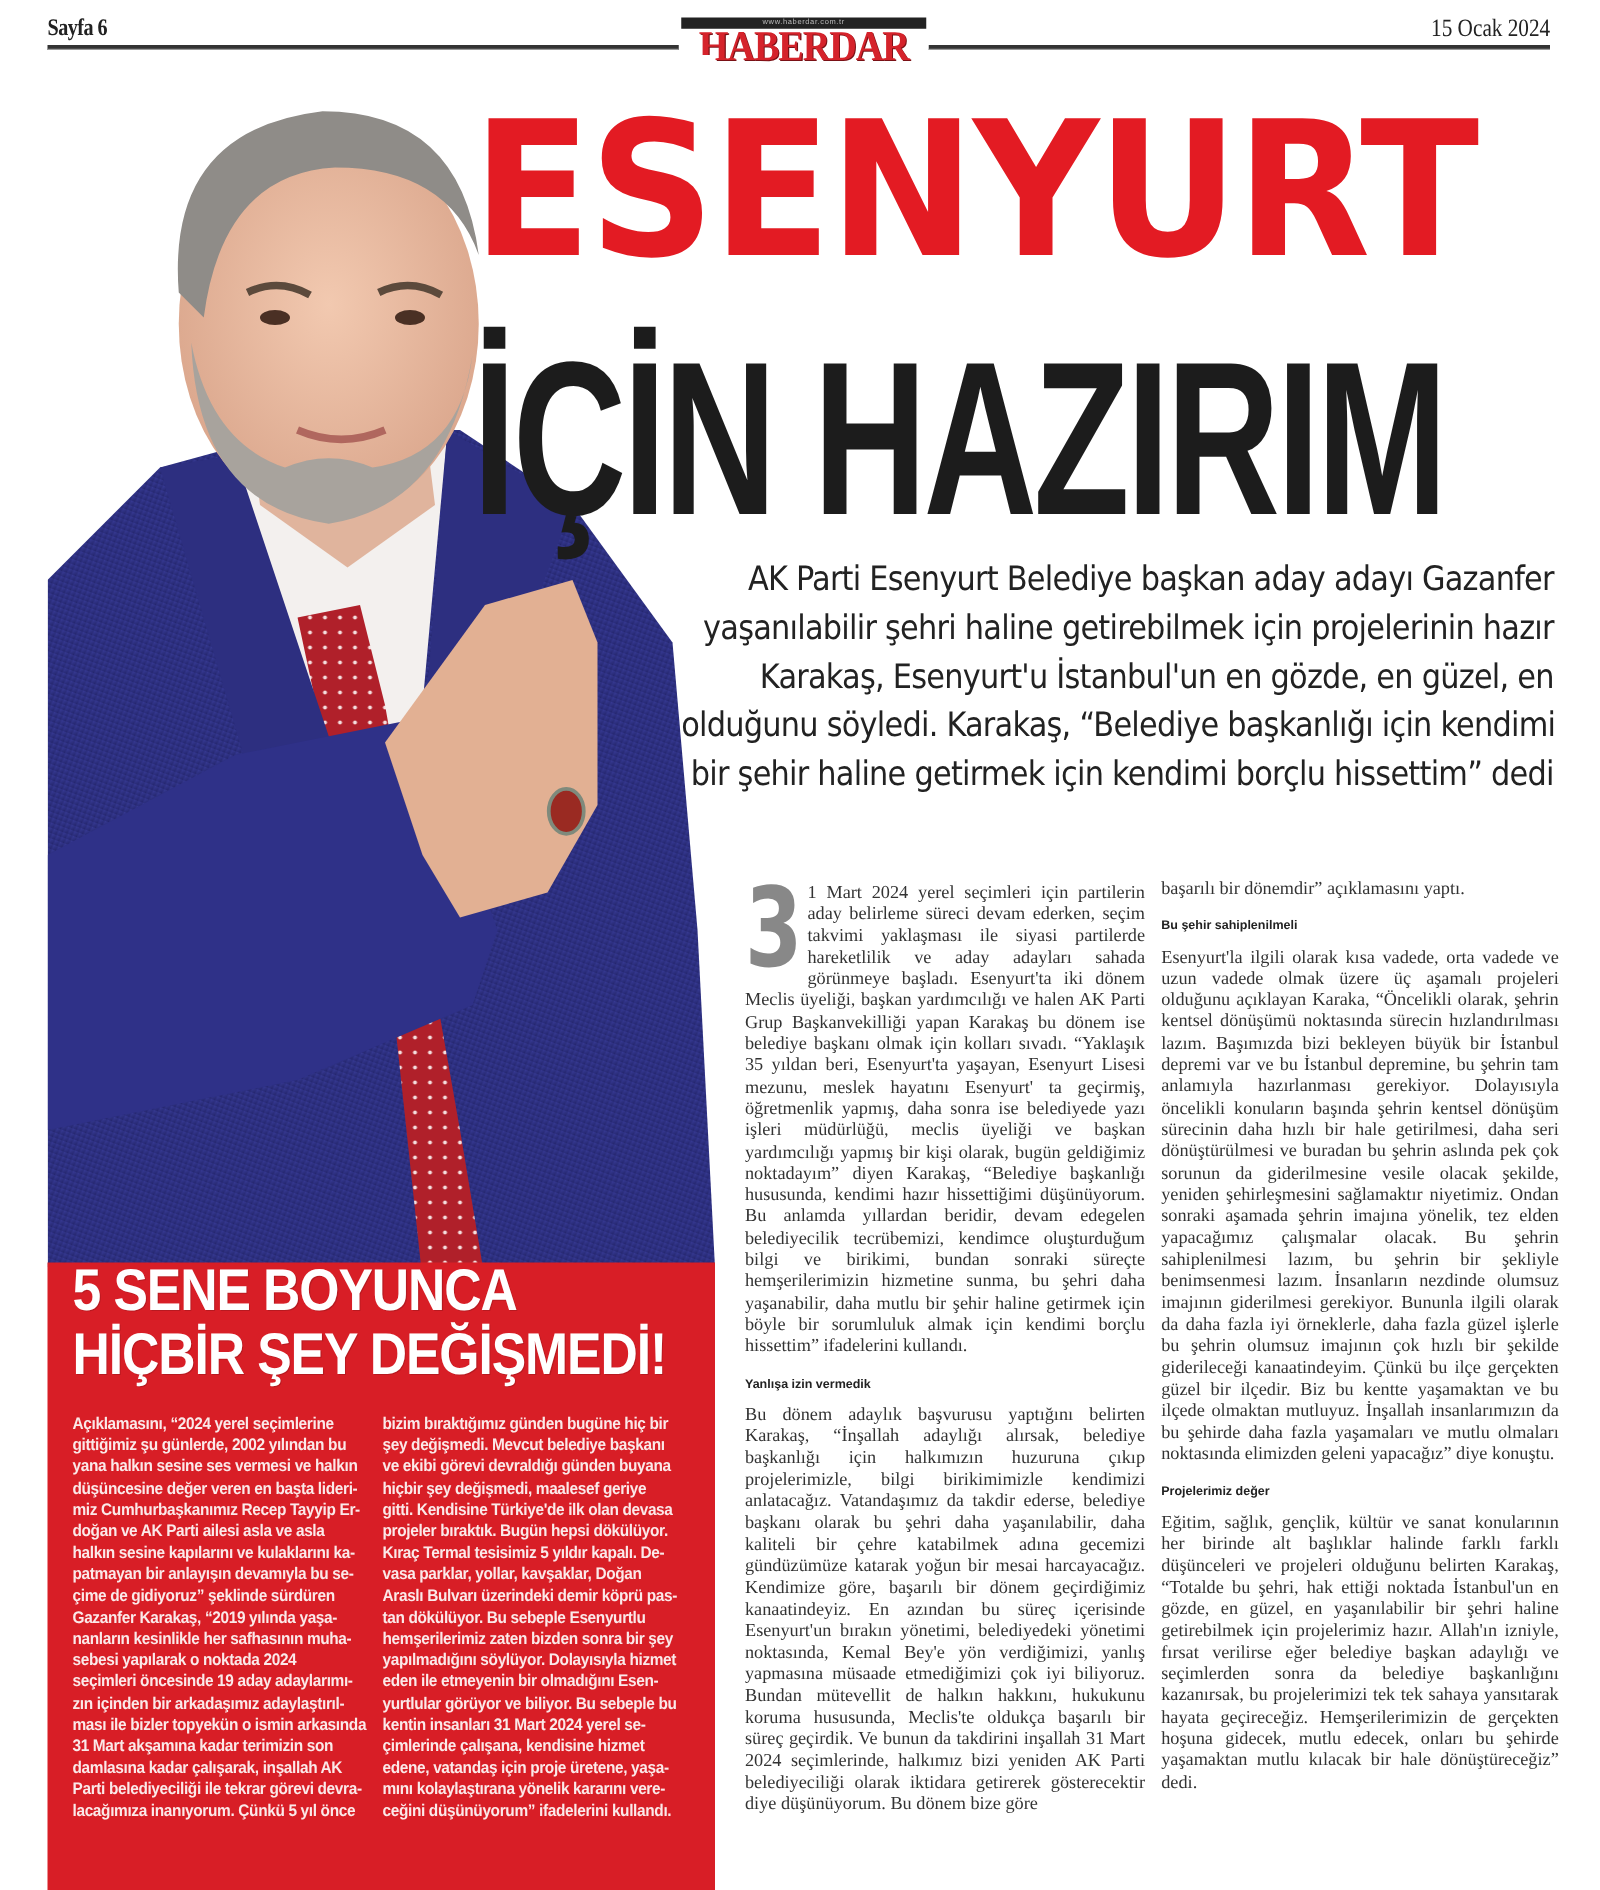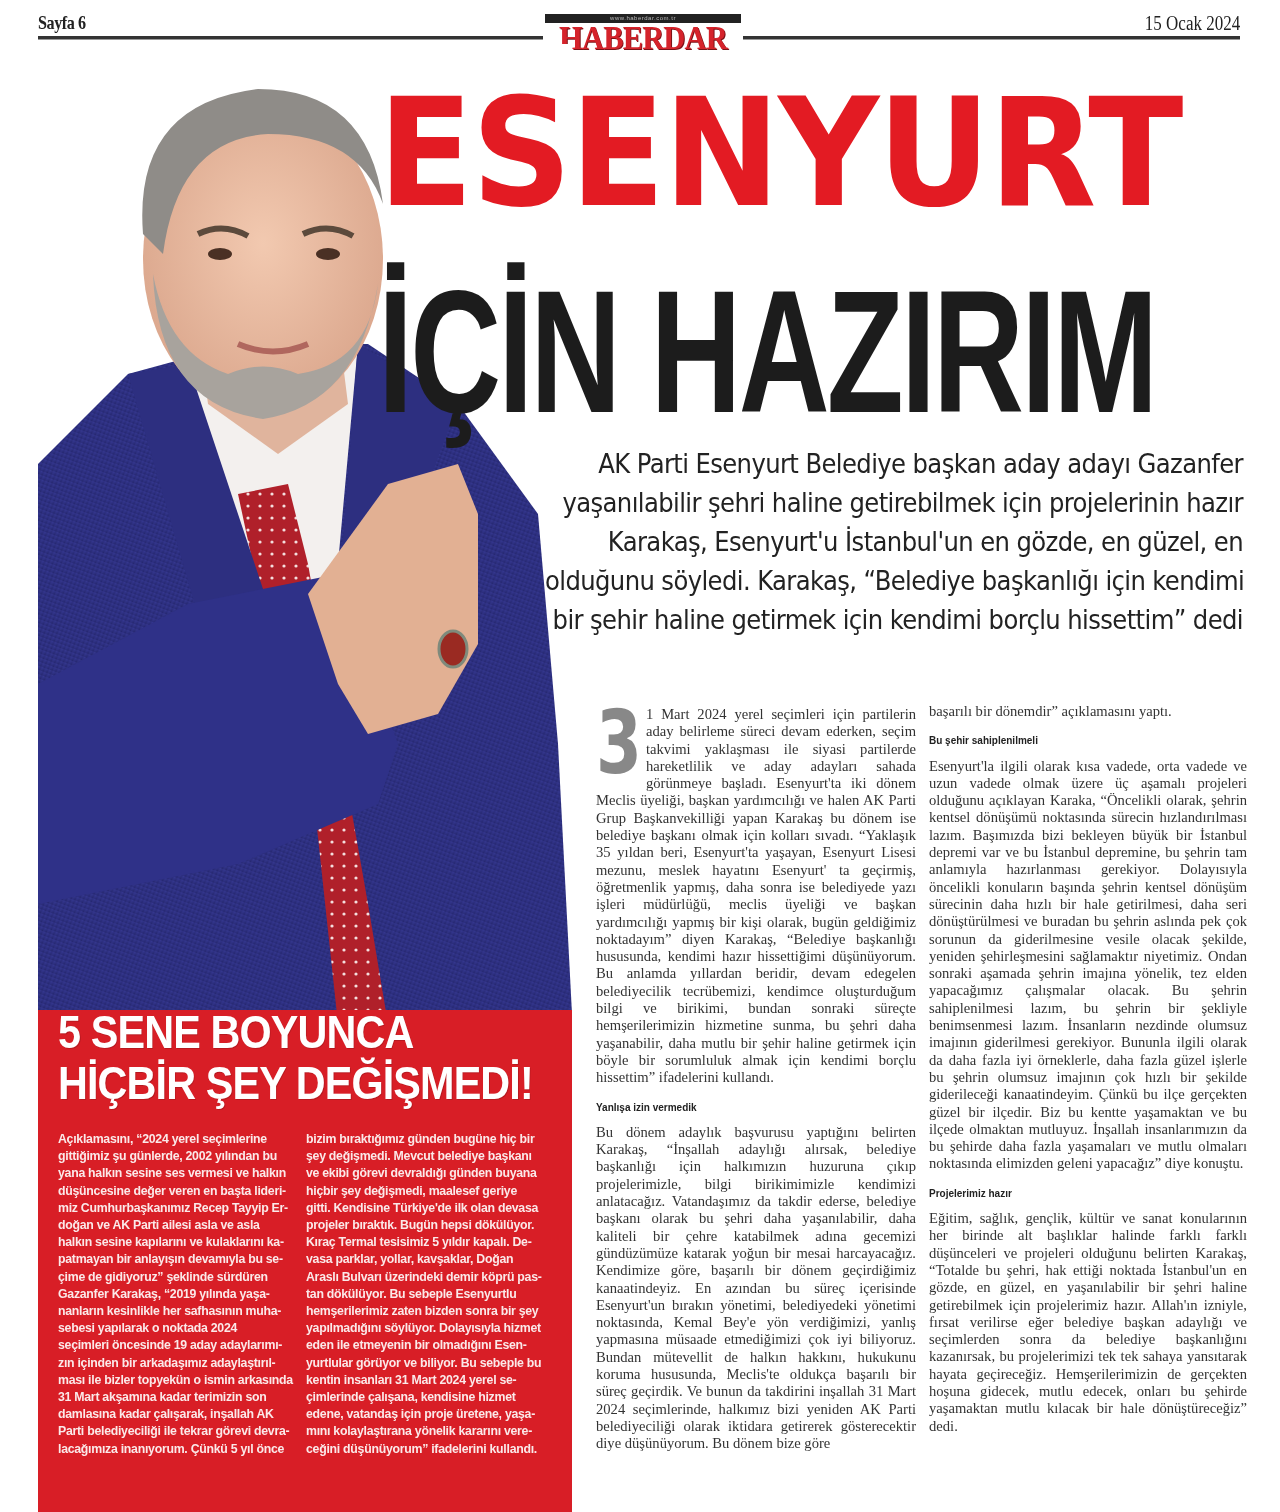--- a/index.html
+++ b/index.html
@@ -115,21 +115,21 @@
     <span class="dropcap">3</span><span>1 Mart 2024 yerel seçimleri için partilerin aday belirleme süreci devam ederken, seçim takvimi yaklaşması ile siyasi partilerde hareketlilik ve aday adayları sahada görünmeye başladı. Esenyurt'ta iki dönem Meclis üyeliği, başkan yardımcılığı ve halen AK Parti Grup Başkanvekilliği yapan Karakaş bu dönem ise belediye başkanı olmak için kolları sıvadı. “Yaklaşık 35 yıldan beri, Esenyurt'ta yaşayan, Esenyurt Lisesi mezunu, meslek hayatını Esenyurt' ta geçirmiş, öğretmenlik yapmış, daha sonra ise belediyede yazı işleri müdürlüğü, meclis üyeliği ve başkan yardımcılığı yapmış bir kişi olarak, bugün geldiğimiz noktadayım” diyen Karakaş, “Belediye başkanlığı hususunda, kendimi hazır hissettiğimi düşünüyorum. Bu anlamda yıllardan beridir, devam edegelen belediyecilik tecrübemizi, kendimce oluşturduğum bilgi ve birikimi, bundan sonraki süreçte hemşerilerimizin hizmetine sunma, bu şehri daha yaşanabilir, daha mutlu bir şehir haline getirmek için böyle bir sorumluluk almak için kendimi borçlu hissettim” ifadelerini kullandı.</span>
   </p>
   <p class="subhead">Yanlışa izin vermedik</p>
   <p>Bu dönem adaylık başvurusu yaptığını belirten Karakaş, “İnşallah adaylığı alırsak, belediye başkanlığı için halkımızın huzuruna çıkıp projelerimizle, bilgi birikimimizle kendimizi anlatacağız. Vatandaşımız da takdir ederse, belediye başkanı olarak bu şehri daha yaşanılabilir, daha kaliteli bir çehre katabilmek adına gecemizi gündüzümüze katarak yoğun bir mesai harcayacağız. Kendimize göre, başarılı bir dönem geçirdiğimiz kanaatindeyiz. En azından bu süreç içerisinde Esenyurt'un bırakın yönetimi, belediyedeki yönetimi noktasında, Kemal Bey'e yön verdiğimizi, yanlış yapmasına müsaade etmediğimizi çok iyi biliyoruz. Bundan mütevellit de halkın hakkını, hukukunu koruma hususunda, Meclis'te oldukça başarılı bir süreç geçirdik. Ve bunun da takdirini inşallah 31 Mart 2024 seçimlerinde, halkımız bizi yeniden AK Parti belediyeciliği olarak iktidara getirerek gösterecektir diye düşünüyorum. Bu dönem bize göre</p>
 </div>
 
 <div class="col col2">
   <p>başarılı bir dönemdir” açıklamasını yaptı.</p>
   <p class="subhead">Bu şehir sahiplenilmeli</p>
   <p>Esenyurt'la ilgili olarak kısa vadede, orta vadede ve uzun vadede olmak üzere üç aşamalı projeleri olduğunu açıklayan Karaka, “Öncelikli olarak, şehrin kentsel dönüşümü noktasında sürecin hızlandırılması lazım. Başımızda bizi bekleyen büyük bir İstanbul depremi var ve bu İstanbul depremine, bu şehrin tam anlamıyla hazırlanması gerekiyor. Dolayısıyla öncelikli konuların başında şehrin kentsel dönüşüm sürecinin daha hızlı bir hale getirilmesi, daha seri dönüştürülmesi ve buradan bu şehrin aslında pek çok sorunun da giderilmesine vesile olacak şekilde, yeniden şehirleşmesini sağlamaktır niyetimiz. Ondan sonraki aşamada şehrin imajına yönelik, tez elden yapacağımız çalışmalar olacak. Bu şehrin sahiplenilmesi lazım, bu şehrin bir şekliyle benimsenmesi lazım. İnsanların nezdinde olumsuz imajının giderilmesi gerekiyor. Bununla ilgili olarak da daha fazla iyi örneklerle, daha fazla güzel işlerle bu şehrin olumsuz imajının çok hızlı bir şekilde giderileceği kanaatindeyim. Çünkü bu ilçe gerçekten güzel bir ilçedir. Biz bu kentte yaşamaktan ve bu ilçede olmaktan mutluyuz. İnşallah insanlarımızın da bu şehirde daha fazla yaşamaları ve mutlu olmaları noktasında elimizden geleni yapacağız” diye konuştu.</p>
-  <p class="subhead">Projelerimiz hazır</p>
+  <p class="subhead">Projelerimiz değer</p>
   <p>Eğitim, sağlık, gençlik, kültür ve sanat konularının her birinde alt başlıklar halinde farklı farklı düşünceleri ve projeleri olduğunu belirten Karakaş, “Totalde bu şehri, hak ettiği noktada İstanbul'un en gözde, en güzel, en yaşanılabilir bir şehri haline getirebilmek için projelerimiz hazır. Allah'ın izniyle, fırsat verilirse eğer belediye başkan adaylığı ve seçimlerden sonra da belediye başkanlığını kazanırsak, bu projelerimizi tek tek sahaya yansıtarak hayata geçireceğiz. Hemşerilerimizin de gerçekten hoşuna gidecek, mutlu edecek, onları bu şehirde yaşamaktan mutlu kılacak bir hale dönüştüreceğiz” dedi.</p>
 </div>
 
 <div class="redbox">
   <div class="redbox-title">
     <span>5 SENE BOYUNCA</span>
     <span>HİÇBİR ŞEY DEĞİŞMEDİ!</span>
   </div>
   <div class="rcol rcol1">
     <span>Açıklamasını, “2024 yerel seçimlerine</span>

